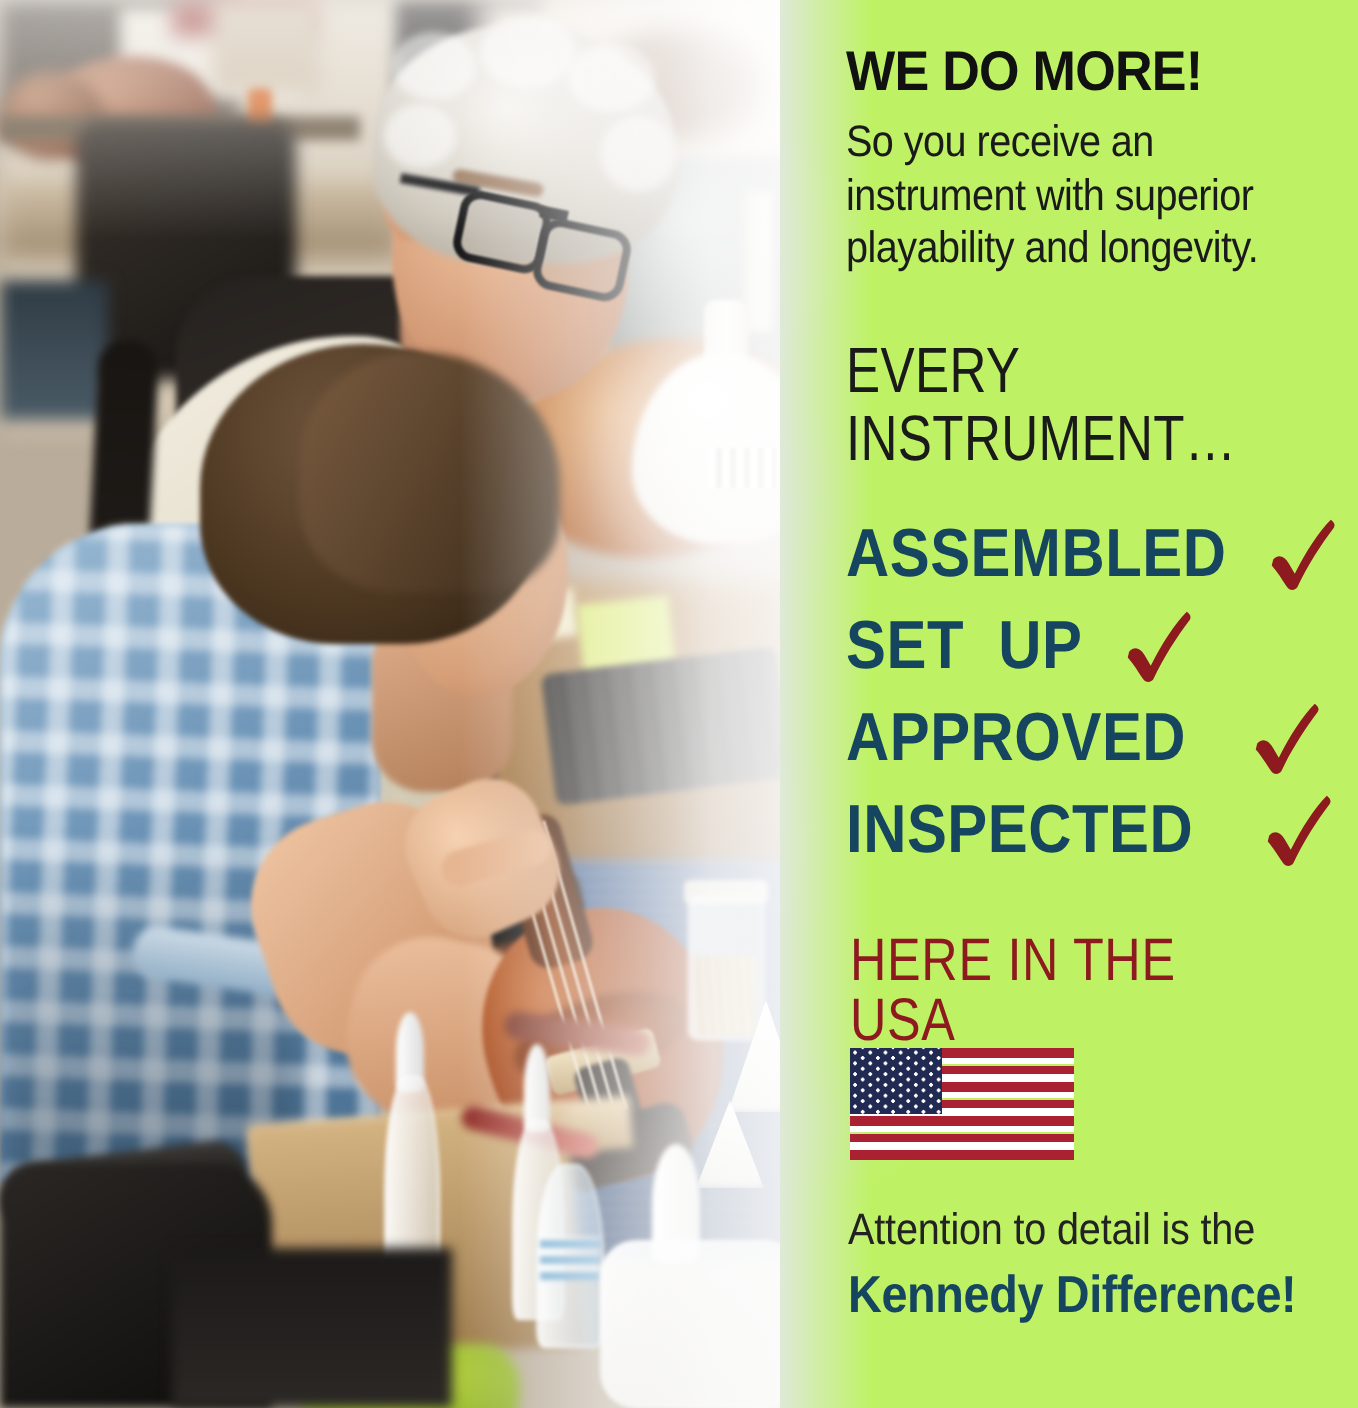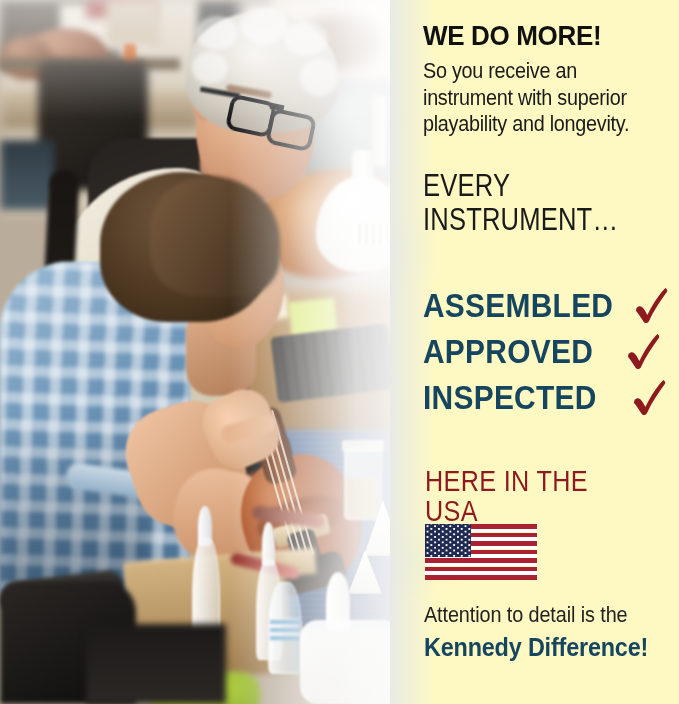--- a/index.html
+++ b/index.html
@@ -252,21 +252,21 @@
   
   .fade { left:230px; top:0; width:190px; height:704px;
           background:linear-gradient(90deg,rgba(255,255,255,0) 0%,rgba(255,255,255,.45) 34%,
                     rgba(255,255,255,.82) 66%,rgba(255,255,255,.97) 100%); }
   .fade-top { left:0; top:0; width:420px; height:120px;
           background:linear-gradient(180deg,rgba(255,255,255,.55),rgba(255,255,255,0)); }
 
   
   
   #panel { position:absolute; left:390px; top:0; width:289px; height:704px;
-           background:#fef9c3; overflow:hidden; }
+           background:#bef264; overflow:hidden; }
   .ghost { position:absolute; left:-40px; top:0; width:330px; height:704px; opacity:.16;
            background:
              radial-gradient(ellipse 90px 70px at 30px 250px,#cfd7da,transparent 70%),
              radial-gradient(ellipse 70px 90px at 20px 420px,#dfe2e0,transparent 70%),
              radial-gradient(ellipse 80px 60px at 60px 560px,#cfd6dd,transparent 70%),
              radial-gradient(ellipse 110px 90px at 10px 120px,#efe9e0,transparent 70%);
            filter:blur(5px); }
   .ghost-edge { position:absolute; left:0; top:0; width:46px; height:704px;
            background:linear-gradient(90deg,rgba(228,232,235,.85),rgba(255,255,255,0)); }
 
@@ -279,21 +279,21 @@
   .t-sub  { position:absolute; left:0; top:58px; width:262px; font-size:22px;
             color:#1a1a1a; line-height:1.21; letter-spacing:-.3px;
             font-family:"Liberation Sans Narrow","Liberation Sans",sans-serif;
             transform:scaleX(.90); transform-origin:left center; }
 
   .t-every{ position:absolute; left:0; top:168px; font-size:32px; color:#1a1a1a;
             line-height:1.07; letter-spacing:.2px; font-weight:400;
             font-family:"Liberation Sans Narrow","Liberation Sans",sans-serif;
             transform:scaleX(.80); transform-origin:left center; }
 
-  .checklist { position:absolute; left:0; top:288px; width:256px;text-decoration:underline; }
+  .checklist { position:absolute; left:0; top:260px; width:256px;text-decoration:underline; }
   .ck-row { position:relative; height:46px; }
   .ck-label { position:absolute; left:0; top:0; font-size:34px; font-weight:bold;
               color:#16455f; letter-spacing:.3px; line-height:1;
               font-family:"Liberation Sans Narrow","Liberation Sans",sans-serif;
               transform:scaleX(.88); transform-origin:left center; white-space:pre; }
   .ck-mark { position:absolute; top:-2px; width:36px; height:38px; }
   .ck-mark svg { display:block; width:100%; height:100%; }
 
   .t-usa  { position:absolute; left:2px; top:466px; font-size:30px; color:#8d1a1e;
             letter-spacing:.4px; line-height:1; font-weight:400;
@@ -445,20 +445,30 @@
 
       <div class="t-head">WE DO MORE!</div>
       <div class="t-sub">So you receive an instrument with superior playability and longevity.</div>
       <div class="t-every" style="white-space:pre-line;">EVERY
 INSTRUMENT…</div>
 
       <div class="checklist">
         <div class="ck-row">
           <div class="ck-label" style="color: rgb(22, 69, 95);">ASSEMBLED</div>
           <div class="ck-mark" style="left:210px;">
+            <svg viewBox="0 0 40 42" aria-hidden="true">
+              <path d="M4 24 C7 21 10 22 12.5 26 L16 32 C22 20 29 9 36 2 C38 3.5 38.6 5 37.6 6.6
+                       C30.5 16 23 27.5 17.4 39.5 C15.6 41.6 13.2 41.4 11.6 39.2
+                       C9 35.4 6.3 30.8 3.2 27.4 Z" fill="#8D1A1E"></path>
+            </svg>
+          </div>
+        </div>
+        <div class="ck-row">
+          <div class="ck-label" style="color: rgb(22, 69, 95);">SET  UP</div>
+          <div class="ck-mark" style="left:138px;">
             <svg viewBox="0 0 40 42" aria-hidden="true">
               <path d="M4 24 C7 21 10 22 12.5 26 L16 32 C22 20 29 9 36 2 C38 3.5 38.6 5 37.6 6.6
                        C30.5 16 23 27.5 17.4 39.5 C15.6 41.6 13.2 41.4 11.6 39.2
                        C9 35.4 6.3 30.8 3.2 27.4 Z" fill="#8D1A1E"></path>
             </svg>
           </div>
         </div>
         <div class="ck-row">
           <div class="ck-label" style="color: rgb(22, 69, 95);">APPROVED</div>
           <div class="ck-mark" style="left:202px;">

